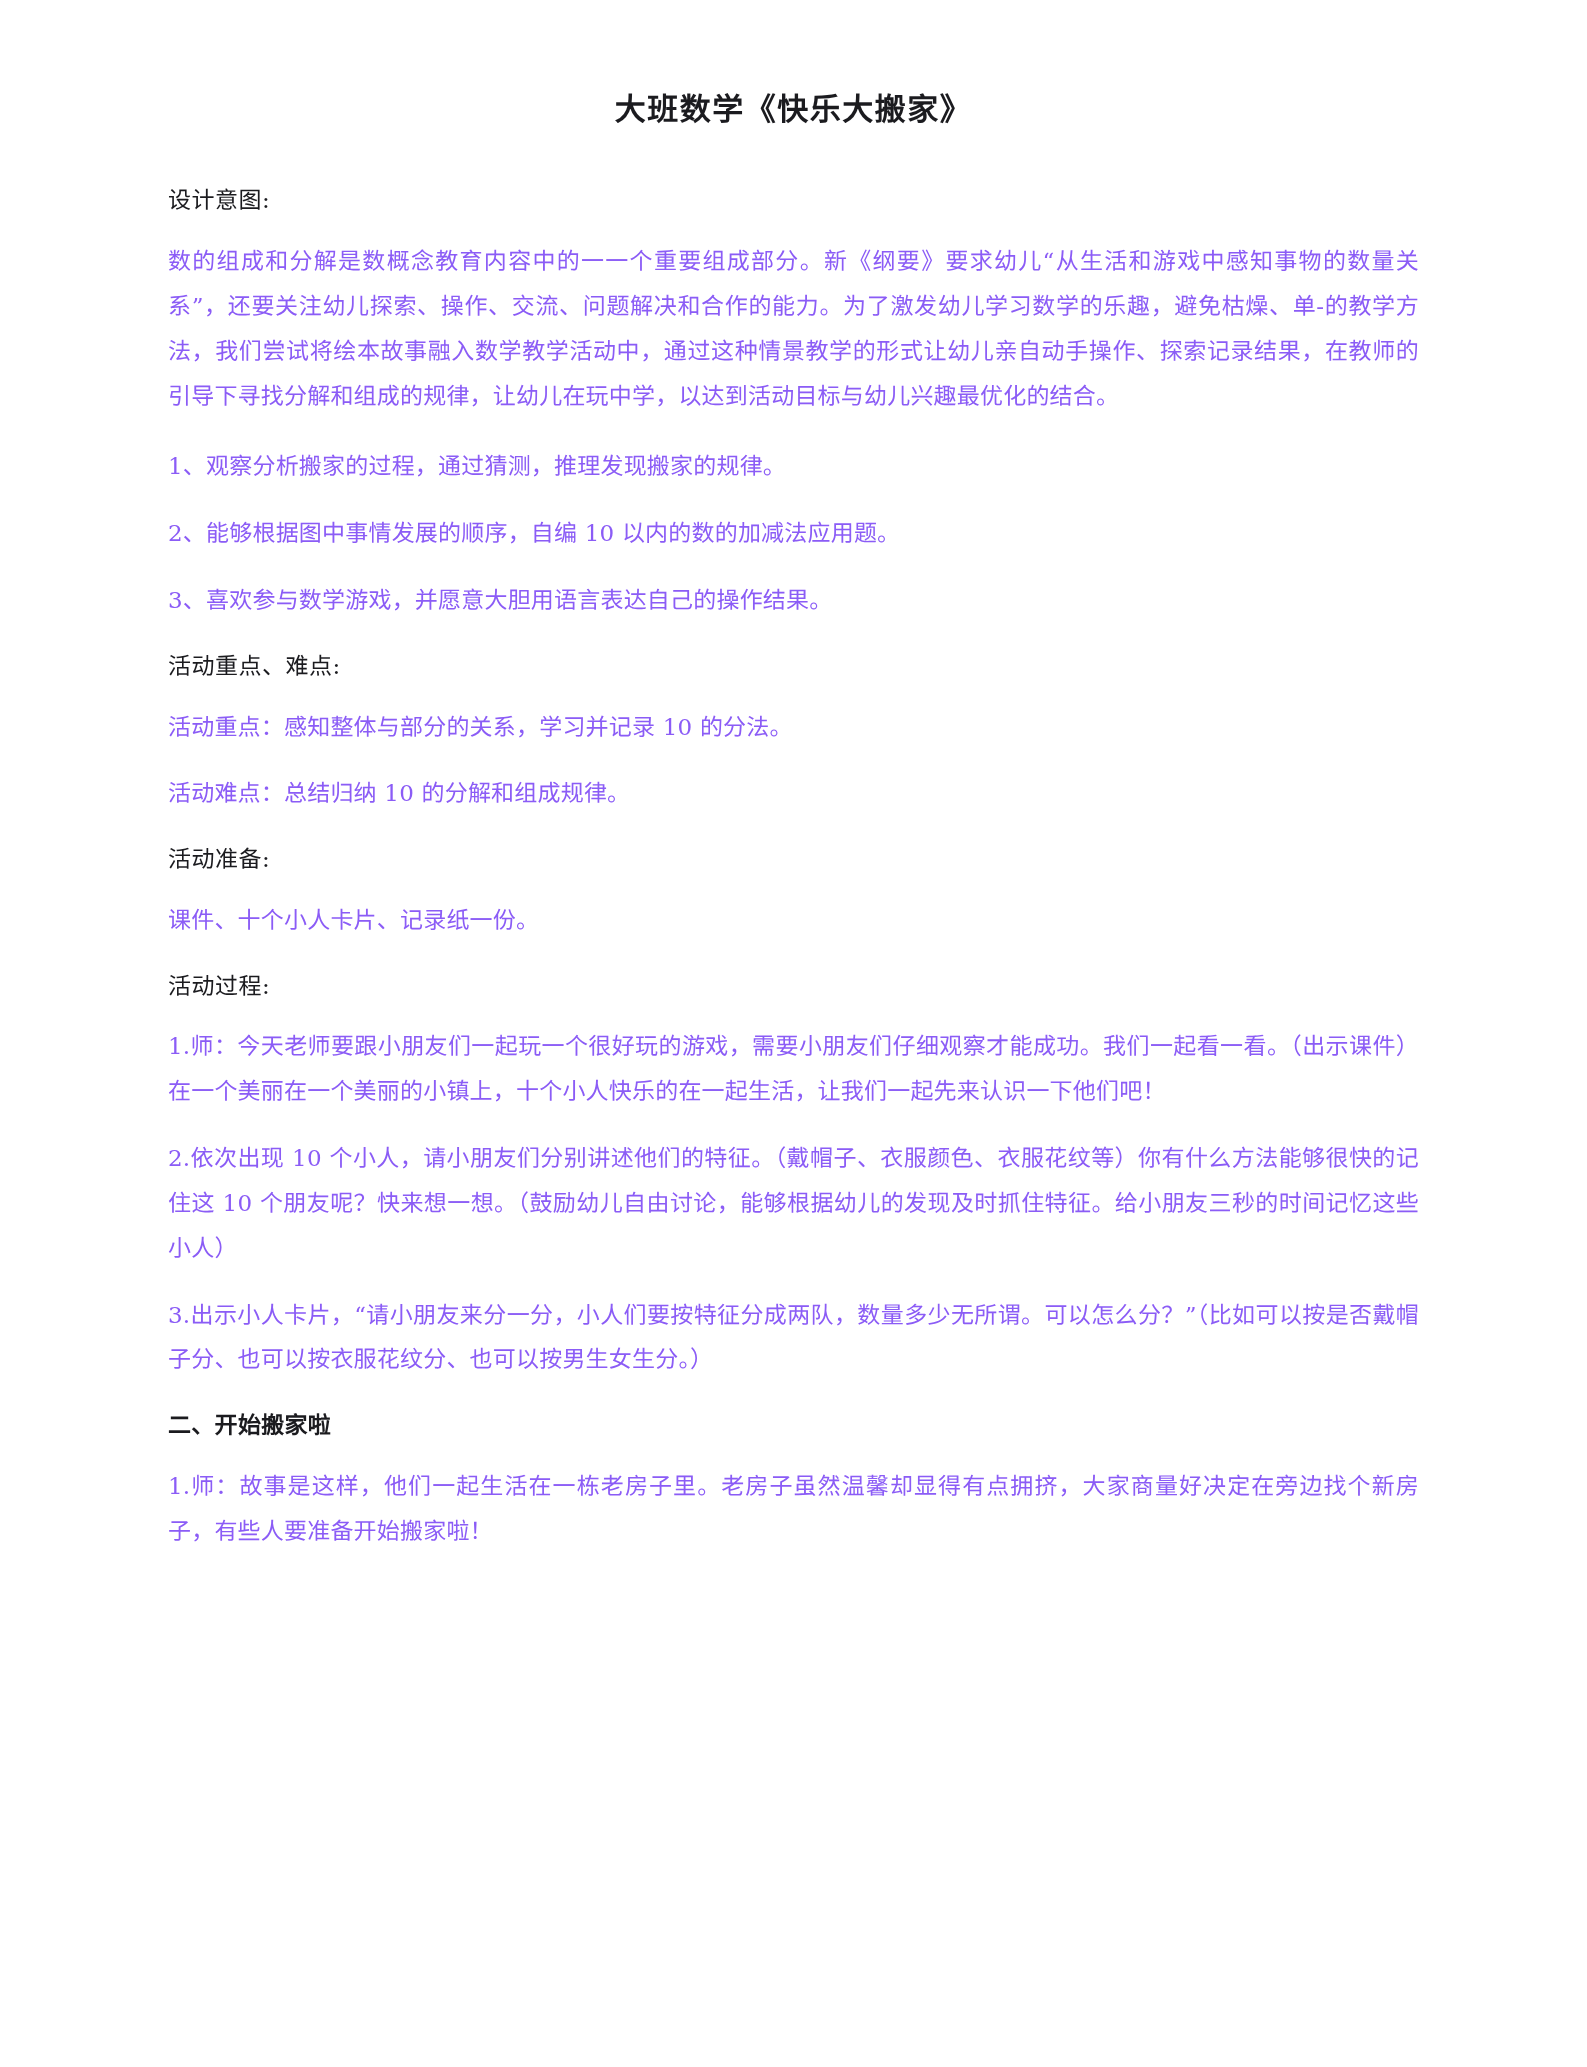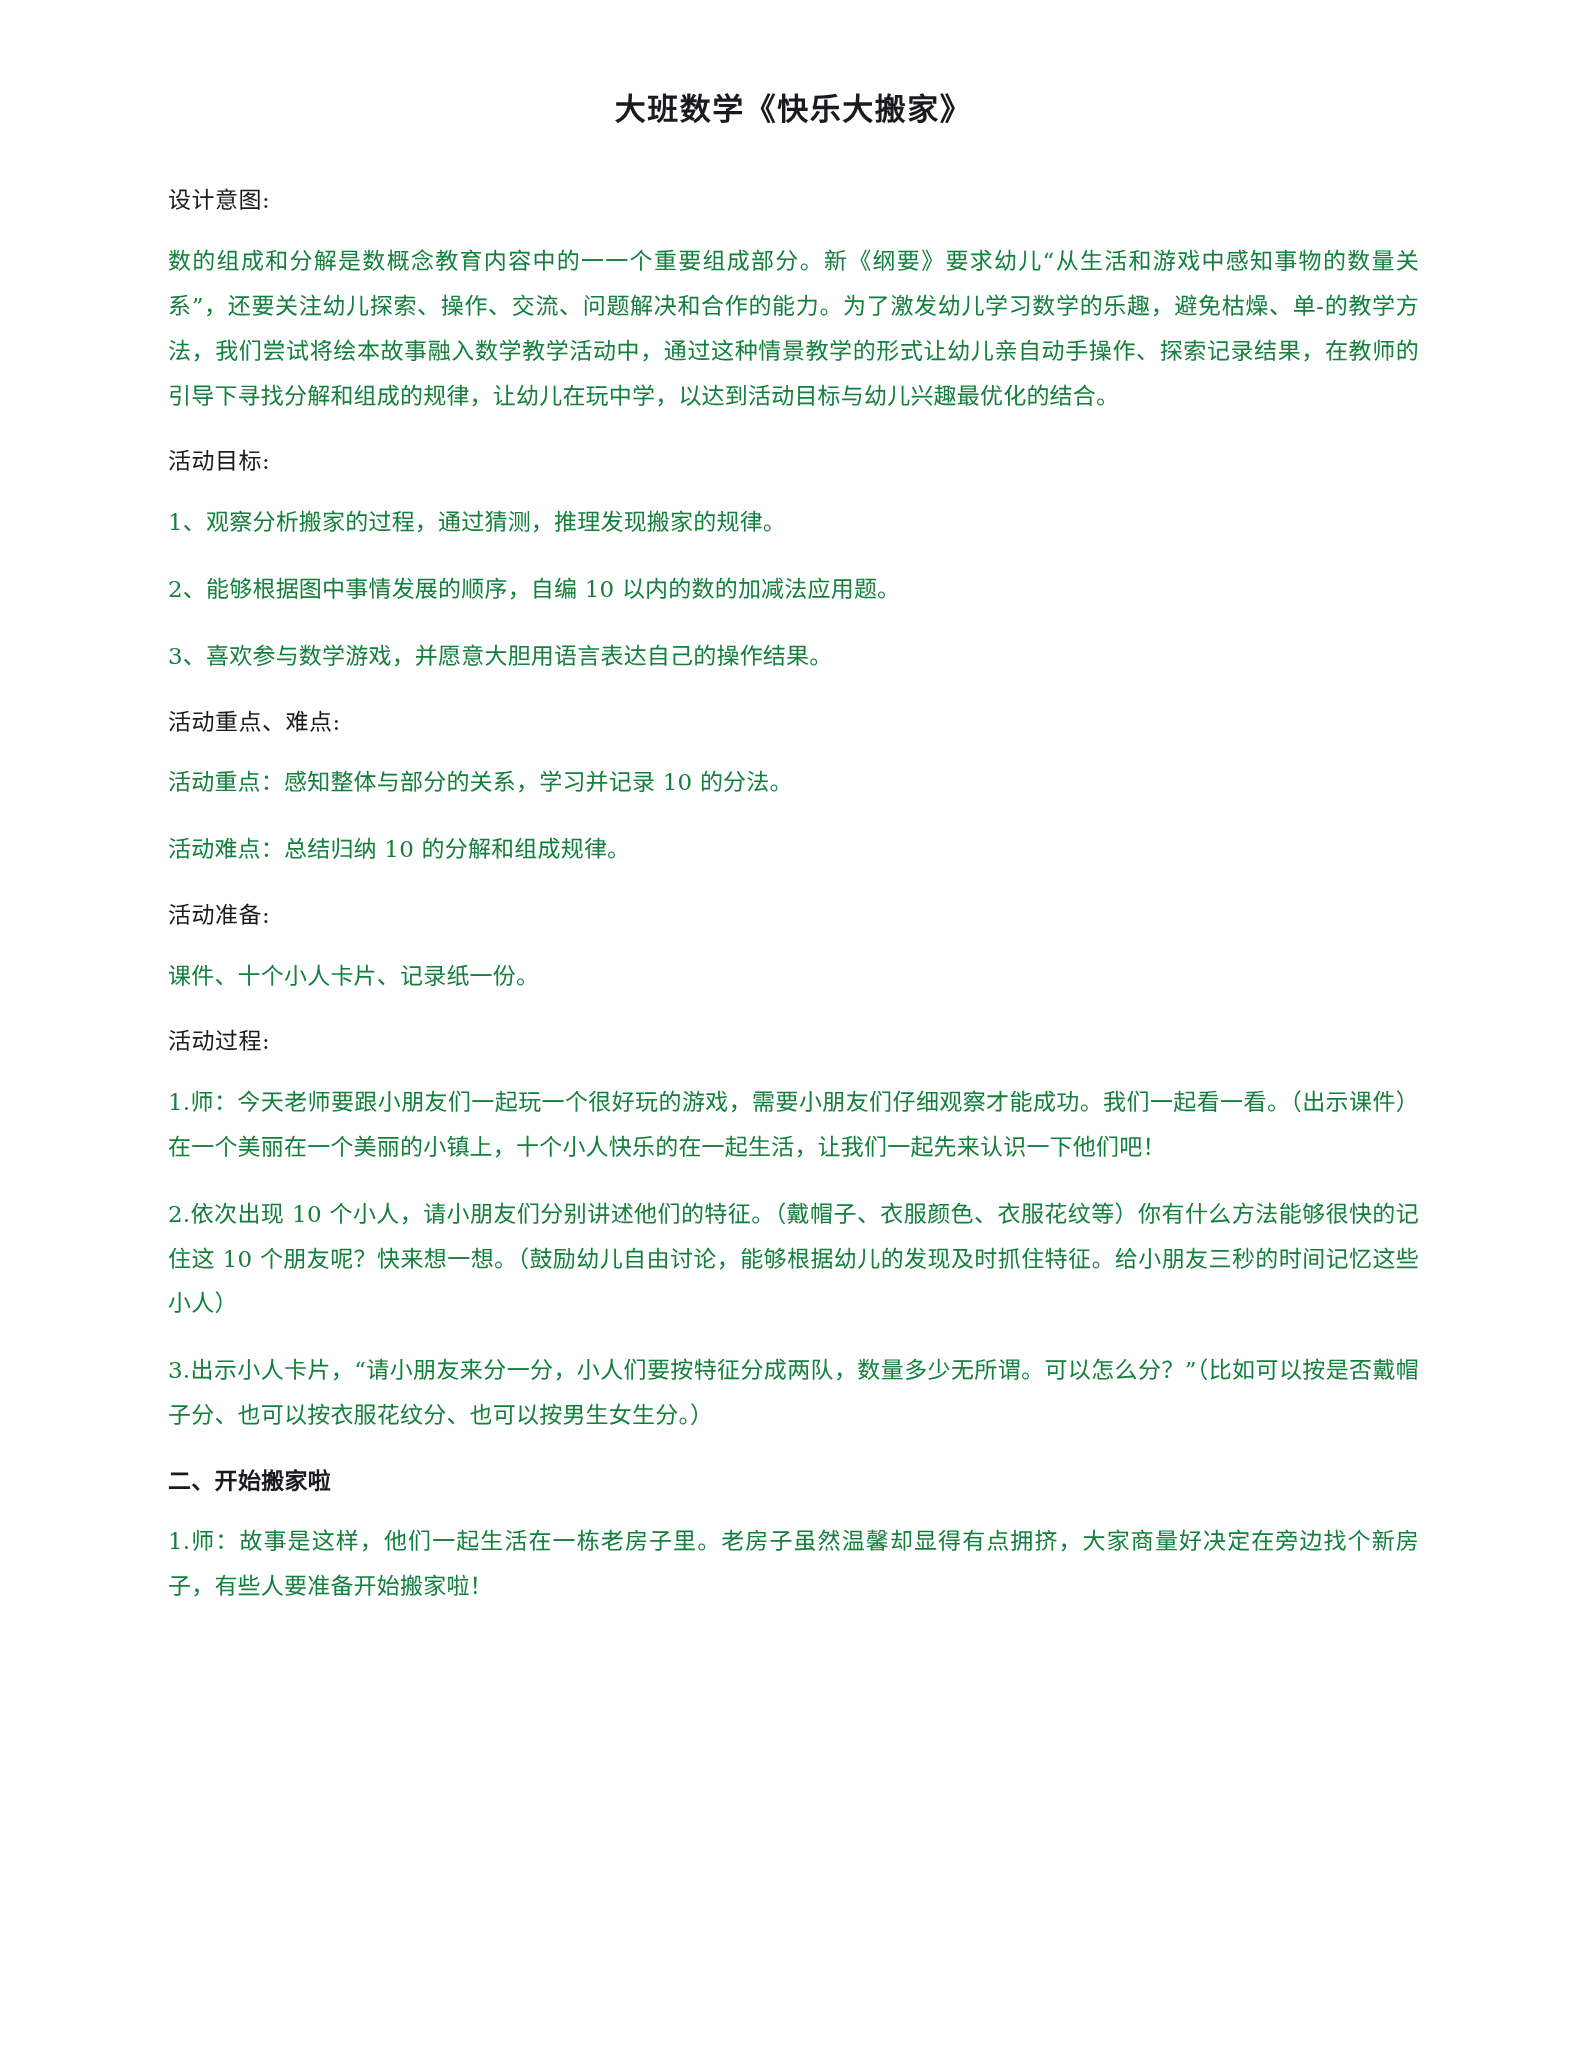--- a/index.html
+++ b/index.html
@@ -40,21 +40,21 @@
     line-height: 1.55;
     color: #1b1b1f;
   }
   .para {
     font-size: 23px;
     line-height: 1.95;
     margin: 0 0 15px 0;
     text-align: justify;
     text-justify: inter-ideograph;
     letter-spacing: 0.2px;
-    color: #15803d;
+    color: #8b5cf6;
   }
   .para.block {
     margin-bottom: 22px;
   }
   .spaced {
     margin-bottom: 26px;
   }
   .sub-heading {
     font-family: "DejaVu Serif", "Liberation Serif", serif;
     font-weight: bold;
@@ -68,21 +68,20 @@
 </head>
 <body>
 
 <div class="page">
 
   <h1 class="doc-title">大班数学《快乐大搬家》</h1>
 
   <h2 class="section-heading">设计意图:</h2>
   <p class="para spaced">数的组成和分解是数概念教育内容中的一一个重要组成部分。新《纲要》要求幼儿“从生活和游戏中感知事物的数量关系”，还要关注幼儿探索、操作、交流、问题解决和合作的能力。为了激发幼儿学习数学的乐趣，避免枯燥、单-的教学方法，我们尝试将绘本故事融入数学教学活动中，通过这种情景教学的形式让幼儿亲自动手操作、探索记录结果，在教师的引导下寻找分解和组成的规律，让幼儿在玩中学，以达到活动目标与幼儿兴趣最优化的结合。</p>
 
-  <h2 class="section-heading">活动目标:</h2>
   <p class="para block">1、观察分析搬家的过程，通过猜测，推理发现搬家的规律。</p>
   <p class="para block">2、能够根据图中事情发展的顺序，自编 10 以内的数的加减法应用题。</p>
   <p class="para spaced">3、喜欢参与数学游戏，并愿意大胆用语言表达自己的操作结果。</p>
 
   <h2 class="section-heading">活动重点、难点:</h2>
   <p class="para block">活动重点：感知整体与部分的关系，学习并记录 10 的分法。</p>
   <p class="para spaced">活动难点：总结归纳 10 的分解和组成规律。</p>
 
   <h2 class="section-heading">活动准备:</h2>
   <p class="para spaced">课件、十个小人卡片、记录纸一份。</p>

